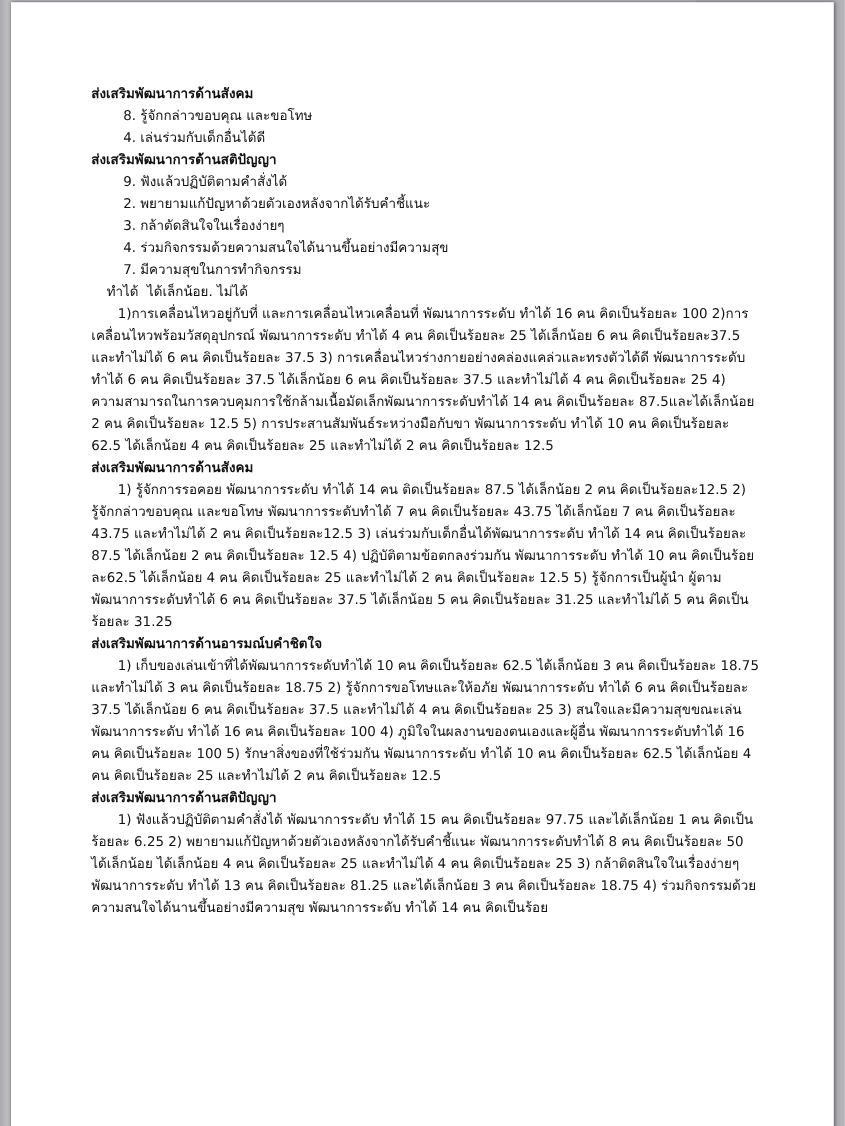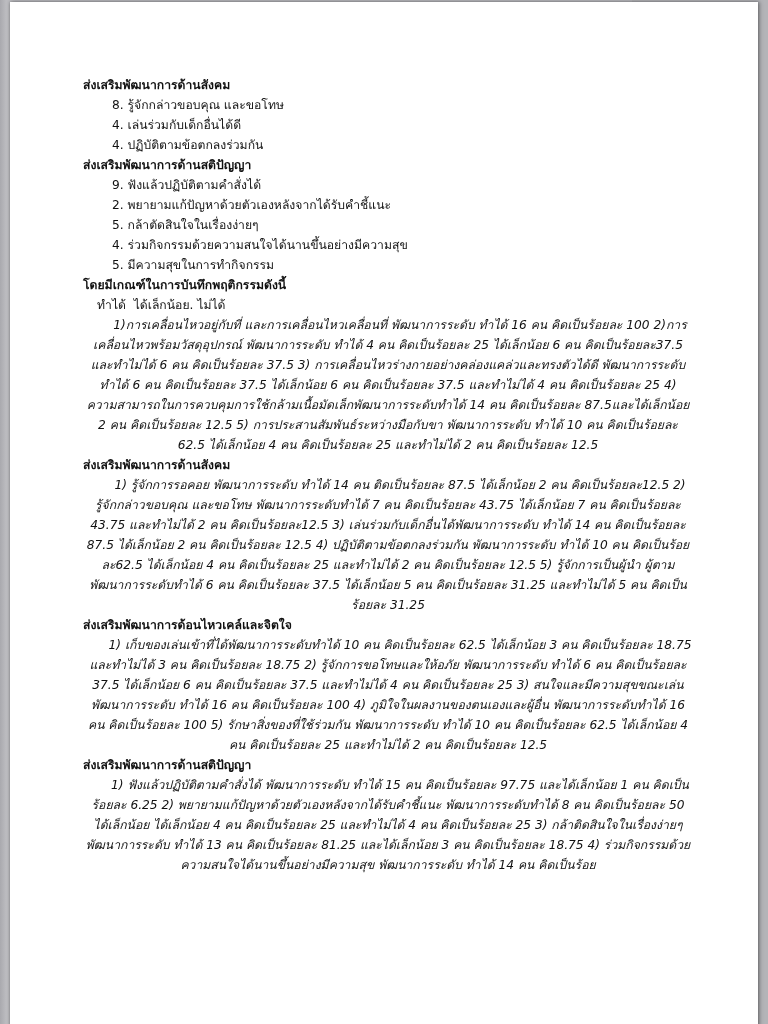--- a/index.html
+++ b/index.html
@@ -24,62 +24,60 @@
       position: absolute;
       left: 73px; top: 73px;
       width: 610px;
       color: #111;
       font-size: 12.2px;
       line-height: 20px;
     }
     .h { font-weight: bold; }
     .li { padding-left: 29px; }
     .crit { padding-left: 14px; }
-    .para { text-indent: 24px; text-align: center; font-style: italic; }
+    .para { text-indent: 24px; text-align: left; }
   </style>
 </head>
 <body>
 
 <div class="viewer">
   <div class="page">
     <div class="content">
 
       <div>
         <div class="h">ส่งเสริมพัฒนาการด้านสังคม</div>
         <div class="li">8. รู้จักกล่าวขอบคุณ และขอโทษ</div>
         <div class="li">4. เล่นร่วมกับเด็กอื่นได้ดี</div>
-        <div class="li">4. ปฏิบัติตามข้อตกลงร่วมกัน</div>
       </div>
 
       <div>
         <div class="h">ส่งเสริมพัฒนาการด้านสติปัญญา</div>
         <div class="li">9. ฟังแล้วปฏิบัติตามคำสั่งได้</div>
         <div class="li">2. พยายามแก้ปัญหาด้วยตัวเองหลังจากได้รับคำชี้แนะ</div>
-        <div class="li">5. กล้าตัดสินใจในเรื่องง่ายๆ</div>
+        <div class="li">3. กล้าตัดสินใจในเรื่องง่ายๆ</div>
         <div class="li">4. ร่วมกิจกรรมด้วยความสนใจได้นานขึ้นอย่างมีความสุข</div>
-        <div class="li">5. มีความสุขในการทำกิจกรรม</div>
+        <div class="li">7. มีความสุขในการทำกิจกรรม</div>
       </div>
 
       <div>
-        <div class="h">โดยมีเกณฑ์ในการบันทึกพฤติกรรมดังนี้</div>
         <div class="crit" style="white-space: pre;">ทำได้  ได้เล็กน้อย. ไม่ได้</div>
       </div>
 
 
       <div>
         <div class="para">1)การเคลื่อนไหวอยู่กับที่ และการเคลื่อนไหวเคลื่อนที่ พัฒนาการระดับ ทำได้ 16 คน คิดเป็นร้อยละ 100 2)การเคลื่อนไหวพร้อมวัสดุอุปกรณ์ พัฒนาการระดับ ทำได้ 4 คน คิดเป็นร้อยละ 25 ได้เล็กน้อย 6 คน คิดเป็นร้อยละ37.5 และทำไม่ได้ 6 คน คิดเป็นร้อยละ 37.5 3) การเคลื่อนไหวร่างกายอย่างคล่องแคล่วและทรงตัวได้ดี พัฒนาการระดับ ทำได้ 6 คน คิดเป็นร้อยละ 37.5 ได้เล็กน้อย 6 คน คิดเป็นร้อยละ 37.5 และทำไม่ได้ 4 คน คิดเป็นร้อยละ 25 4) ความสามารถในการควบคุมการใช้กล้ามเนื้อมัดเล็กพัฒนาการระดับทำได้ 14 คน คิดเป็นร้อยละ 87.5และได้เล็กน้อย 2 คน คิดเป็นร้อยละ 12.5 5) การประสานสัมพันธ์ระหว่างมือกับขา พัฒนาการระดับ ทำได้ 10 คน คิดเป็นร้อยละ 62.5 ได้เล็กน้อย 4 คน คิดเป็นร้อยละ 25 และทำไม่ได้ 2 คน คิดเป็นร้อยละ 12.5</div>
       </div>
 
       <div>
         <div class="h">ส่งเสริมพัฒนาการด้านสังคม</div>
         <div class="para">1) รู้จักการรอคอย พัฒนาการระดับ ทำได้ 14 คน ติดเป็นร้อยละ 87.5 ได้เล็กน้อย 2 คน คิดเป็นร้อยละ12.5 2) รู้จักกล่าวขอบคุณ และขอโทษ พัฒนาการระดับทำได้ 7 คน คิดเป็นร้อยละ 43.75 ได้เล็กน้อย 7 คน คิดเป็นร้อยละ 43.75 และทำไม่ได้ 2 คน คิดเป็นร้อยละ12.5 3) เล่นร่วมกับเด็กอื่นได้พัฒนาการระดับ ทำได้ 14 คน คิดเป็นร้อยละ 87.5 ได้เล็กน้อย 2 คน คิดเป็นร้อยละ 12.5 4) ปฏิบัติตามข้อตกลงร่วมกัน พัฒนาการระดับ ทำได้ 10 คน คิดเป็นร้อยละ62.5 ได้เล็กน้อย 4 คน คิดเป็นร้อยละ 25 และทำไม่ได้ 2 คน คิดเป็นร้อยละ 12.5 5) รู้จักการเป็นผู้นำ ผู้ตาม พัฒนาการระดับทำได้ 6 คน คิดเป็นร้อยละ 37.5 ได้เล็กน้อย 5 คน คิดเป็นร้อยละ 31.25 และทำไม่ได้ 5 คน คิดเป็นร้อยละ 31.25</div>
       </div>
 
       <div>
-        <div class="h">ส่งเสริมพัฒนาการด้อนไหวเคล์และจิตใจ</div>
+        <div class="h">ส่งเสริมพัฒนาการด้านอารมณ์บคำชิตใจ</div>
         <div class="para">1) เก็บของเล่นเข้าที่ได้พัฒนาการระดับทำได้ 10 คน คิดเป็นร้อยละ 62.5 ได้เล็กน้อย 3 คน คิดเป็นร้อยละ 18.75 และทำไม่ได้ 3 คน คิดเป็นร้อยละ 18.75 2) รู้จักการขอโทษและให้อภัย พัฒนาการระดับ ทำได้ 6 คน คิดเป็นร้อยละ 37.5 ได้เล็กน้อย 6 คน คิดเป็นร้อยละ 37.5 และทำไม่ได้ 4 คน คิดเป็นร้อยละ 25 3) สนใจและมีความสุขขณะเล่น พัฒนาการระดับ ทำได้ 16 คน คิดเป็นร้อยละ 100 4) ภูมิใจในผลงานของตนเองและผู้อื่น พัฒนาการระดับทำได้ 16 คน คิดเป็นร้อยละ 100 5) รักษาสิ่งของที่ใช้ร่วมกัน พัฒนาการระดับ ทำได้ 10 คน คิดเป็นร้อยละ 62.5 ได้เล็กน้อย 4 คน คิดเป็นร้อยละ 25 และทำไม่ได้ 2 คน คิดเป็นร้อยละ 12.5</div>
       </div>
 
       <div>
         <div class="h">ส่งเสริมพัฒนาการด้านสติปัญญา</div>
         <div class="para">1) ฟังแล้วปฏิบัติตามคำสั่งได้ พัฒนาการระดับ ทำได้ 15 คน คิดเป็นร้อยละ 97.75 และได้เล็กน้อย 1 คน คิดเป็นร้อยละ 6.25 2) พยายามแก้ปัญหาด้วยตัวเองหลังจากได้รับคำชี้แนะ พัฒนาการระดับทำได้ 8 คน คิดเป็นร้อยละ 50 ได้เล็กน้อย ได้เล็กน้อย 4 คน คิดเป็นร้อยละ 25 และทำไม่ได้ 4 คน คิดเป็นร้อยละ 25 3) กล้าติดสินใจในเรื่องง่ายๆ พัฒนาการระดับ ทำได้ 13 คน คิดเป็นร้อยละ 81.25 และได้เล็กน้อย 3 คน คิดเป็นร้อยละ 18.75 4) ร่วมกิจกรรมด้วยความสนใจได้นานขึ้นอย่างมีความสุข พัฒนาการระดับ ทำได้ 14 คน คิดเป็นร้อย</div>
       </div>
 
     </div>
   </div>

